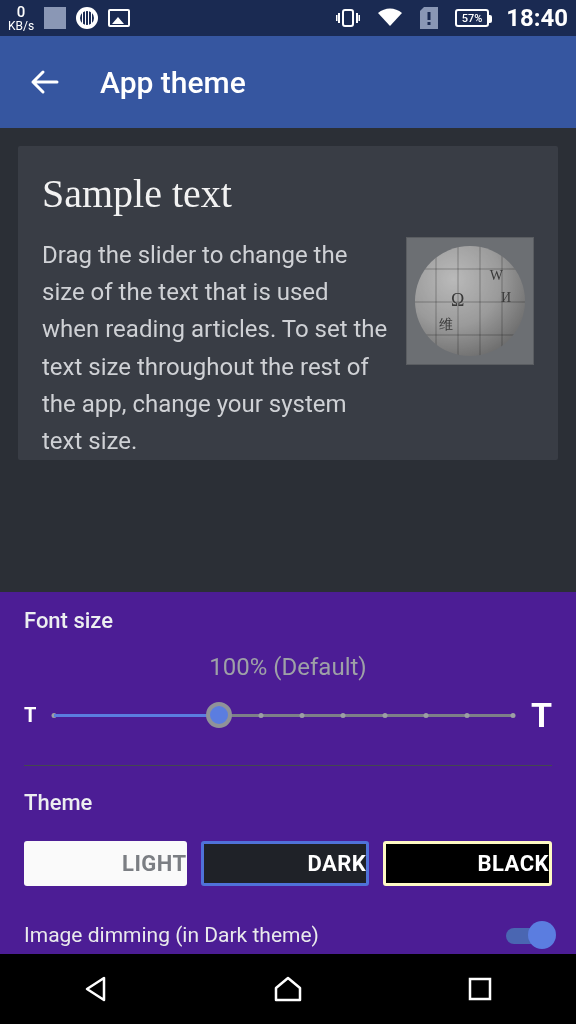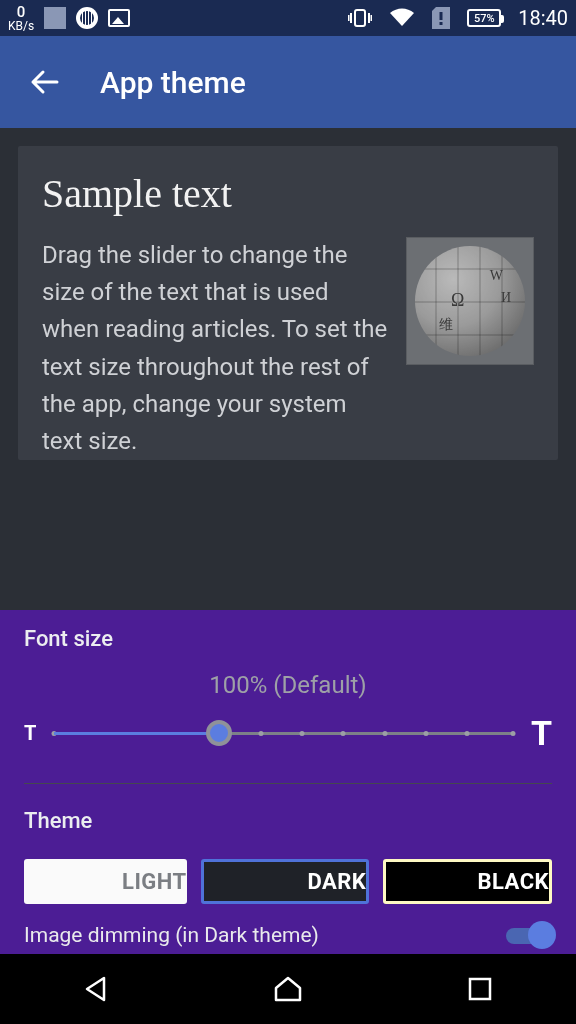--- a/index.html
+++ b/index.html
@@ -13,21 +13,21 @@
   .sb-kbs .num { font-size: 15px; font-weight: 500; }
   .sb-square { width: 22px; height: 22px; background: #8a97b5; }
   .sb-circle { width: 22px; height: 22px; border-radius: 50%; background: #fff; display:flex; align-items:center; justify-content:center;}
   .sb-circle::after{content:""; width:14px; height:14px; border-radius:50%; background: repeating-linear-gradient(90deg,#1a2a52 0 1.5px,#fff 1.5px 3px);}
   .sb-pic { width: 22px; height: 18px; border: 2px solid #fff; border-radius: 2px; position: relative; }
   .sb-pic::after { content: ""; position: absolute; bottom: 1px; left: 2px; width: 0; height: 0; border-left: 6px solid transparent; border-right: 6px solid transparent; border-bottom: 7px solid #fff; }
   .sb-right { margin-left: auto; display: flex; align-items: center; gap: 17px; }
   .sb-vibrate svg, .sb-wifi svg, .sb-sim svg { display:block; }
   .sb-batt { border: 2px solid #fff; width: 34px; height: 18px; border-radius: 3px; position: relative; display:flex; align-items:center; justify-content:center; font-size:11px; font-weight:500;}
   .sb-batt::after { content:""; position:absolute; right:-5px; top:4px; width:3px; height:8px; background:#fff; border-radius:0 2px 2px 0;}
-  .sb-time { font-size: 20px; font-weight: 400; }
+  .sb-time { font-size: 24px; font-weight: 700; }
 
   
   .appbar { height: 92px; background: #3656a0; color: #fff; display: flex; align-items: center; padding-left: 10px; }
   .back { width: 70px; height: 60px; display:flex; align-items:center; justify-content:center; }
   .appbar-title { font-size: 30px; font-weight: 500; margin-left: 20px; }
 
   
   .content { flex: 1; padding: 18px; overflow: hidden; }
   .card { background: #393d45; border-radius: 2px; padding: 24px 24px 0 24px; color: #d5d7da; }
   .card-title { font-family: Georgia, 'Times New Roman', serif; font-size: 40px; color: #f2f2f2; margin-bottom: 20px; }
@@ -56,21 +56,21 @@
   .tick { position:absolute; width:5px; height:5px; border-radius:50%; background:#9c9fa5; top:-2.5px; transform:translateX(-50%);}
   .divider { height: 1px; background: #45484f; margin: 0 0 24px 0; }
 
   .theme-sec { }
   .theme-buttons { display:flex; gap: 14px; margin-top: 26px; }
   .tbtn { flex:1; height: 45px; display:flex; align-items:center; justify-content:flex-end; font-size: 22px; font-weight: 700; letter-spacing: 0.5px; border-radius: 3px;}
   .tbtn.light { background: #fafafa; color: #7b7e83; }
   .tbtn.dark  { background: #1f2228; color: #fff; border: 3px solid #4f72d9; }
   .tbtn.black { background: #000; color: #fff; border: 3px solid #fef9c3;}
   
-  .dim-row { display:flex; align-items:center; margin-top: 18px; padding-bottom: 6px; justify-content: space-between;}
+  .dim-row { display:flex; align-items:center; margin-top: 36px; padding-bottom: 6px; justify-content: space-between;}
   .dim-label { font-size: 21px; color: #e9eaec; }
   .switch { margin-left:auto; width: 46px; height: 26px; position:relative; }
   .switch-track { position:absolute; top:6px; left:0; right:0; height:16px; border-radius:10px; background: #4a66b2; }
   .switch-thumb { position:absolute; right:-4px; top:-1px; width:28px; height:28px; border-radius:50%; background:#5b7de0; }
 
   
   .navbar { height: 70px; background: #000; display:flex; align-items:center; justify-content:space-around; }
   .nav-btn { width: 40px; height: 40px; display:flex; align-items:center; justify-content:center; }
 </style>
 </head>

